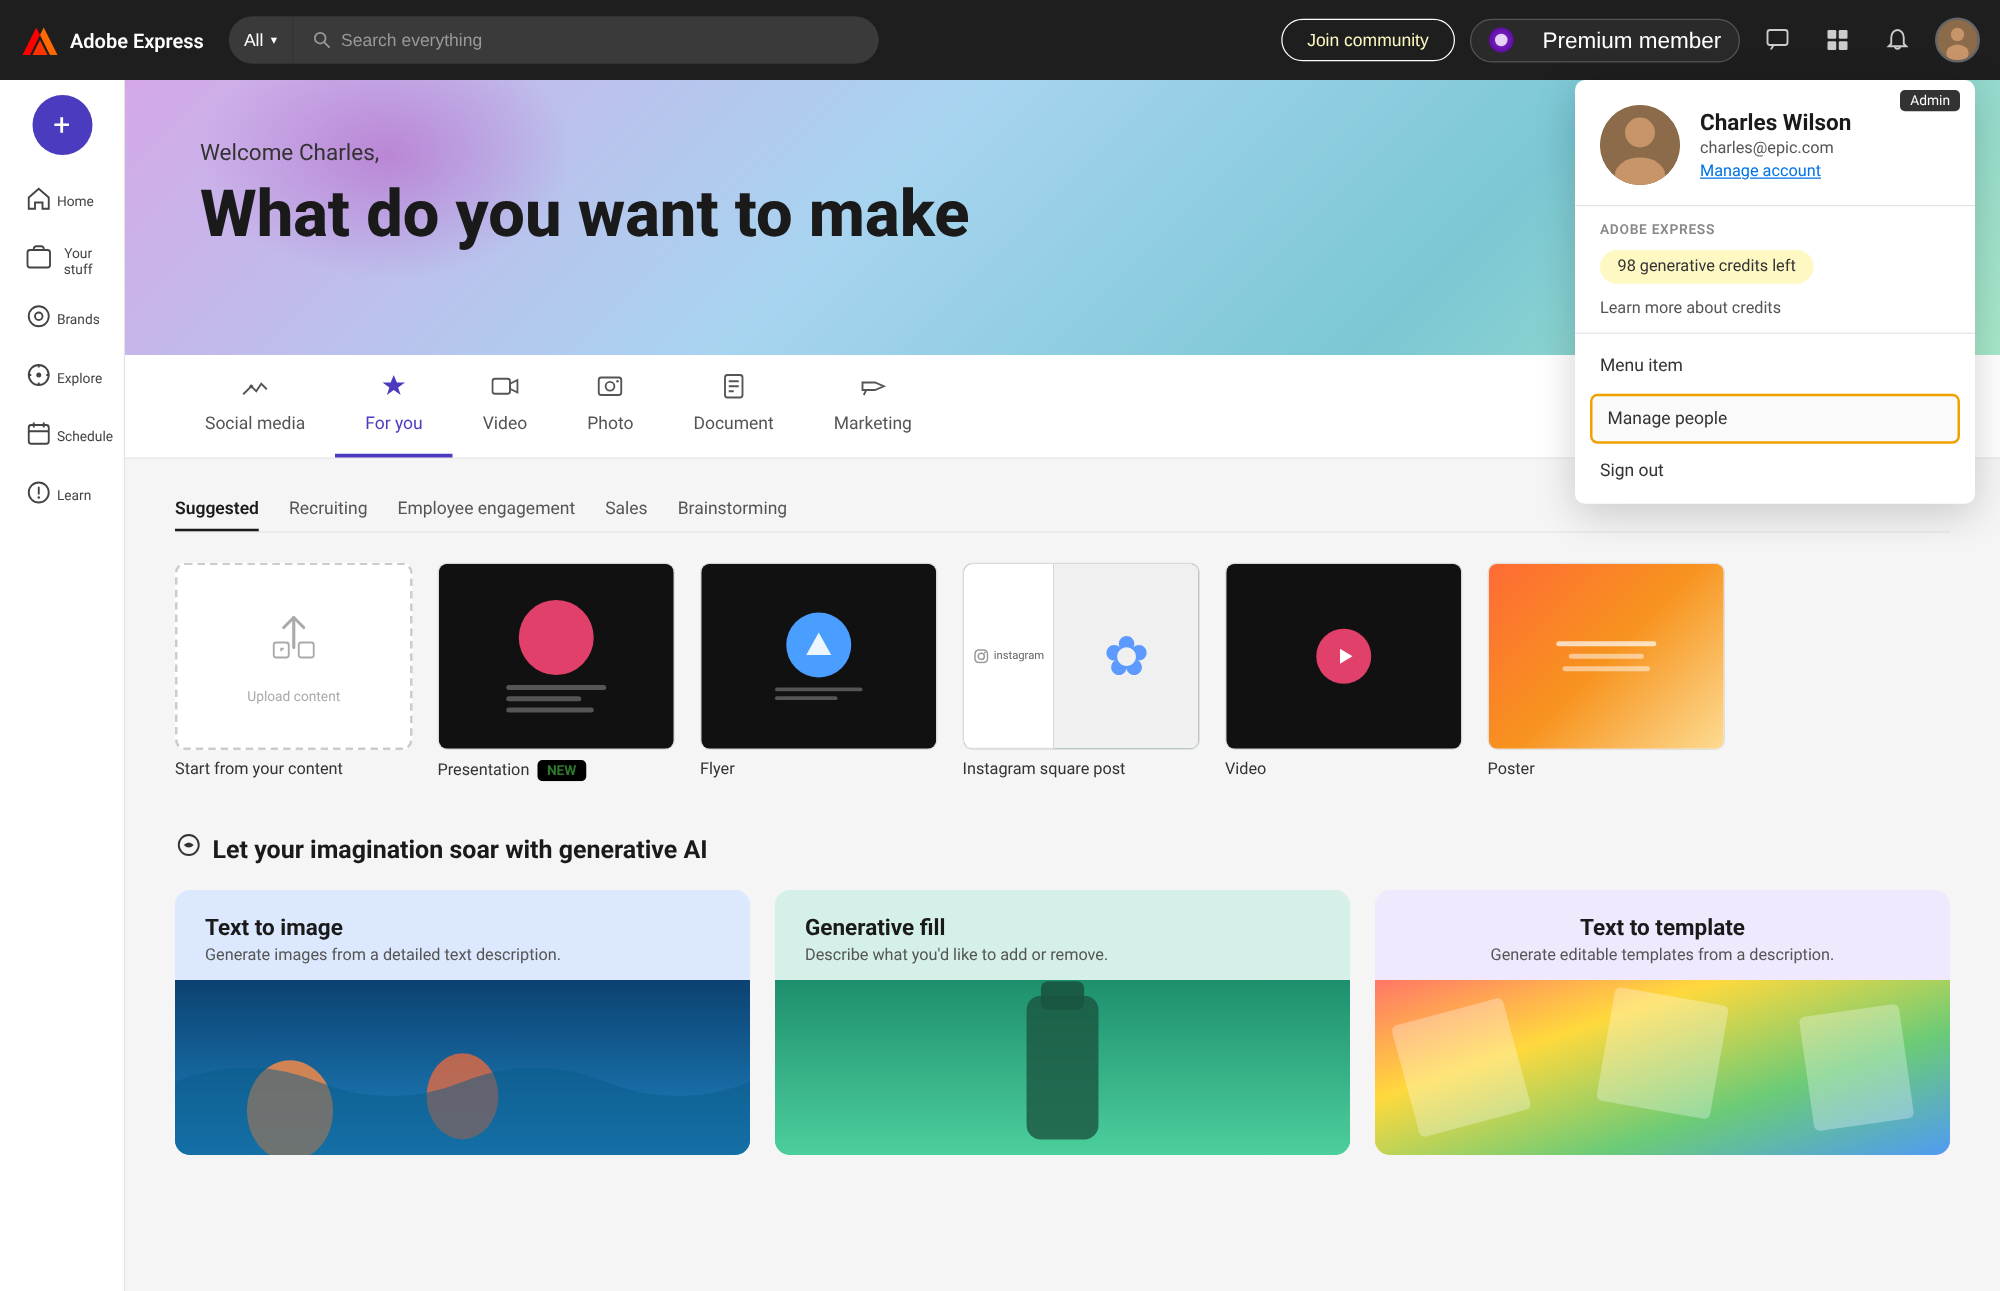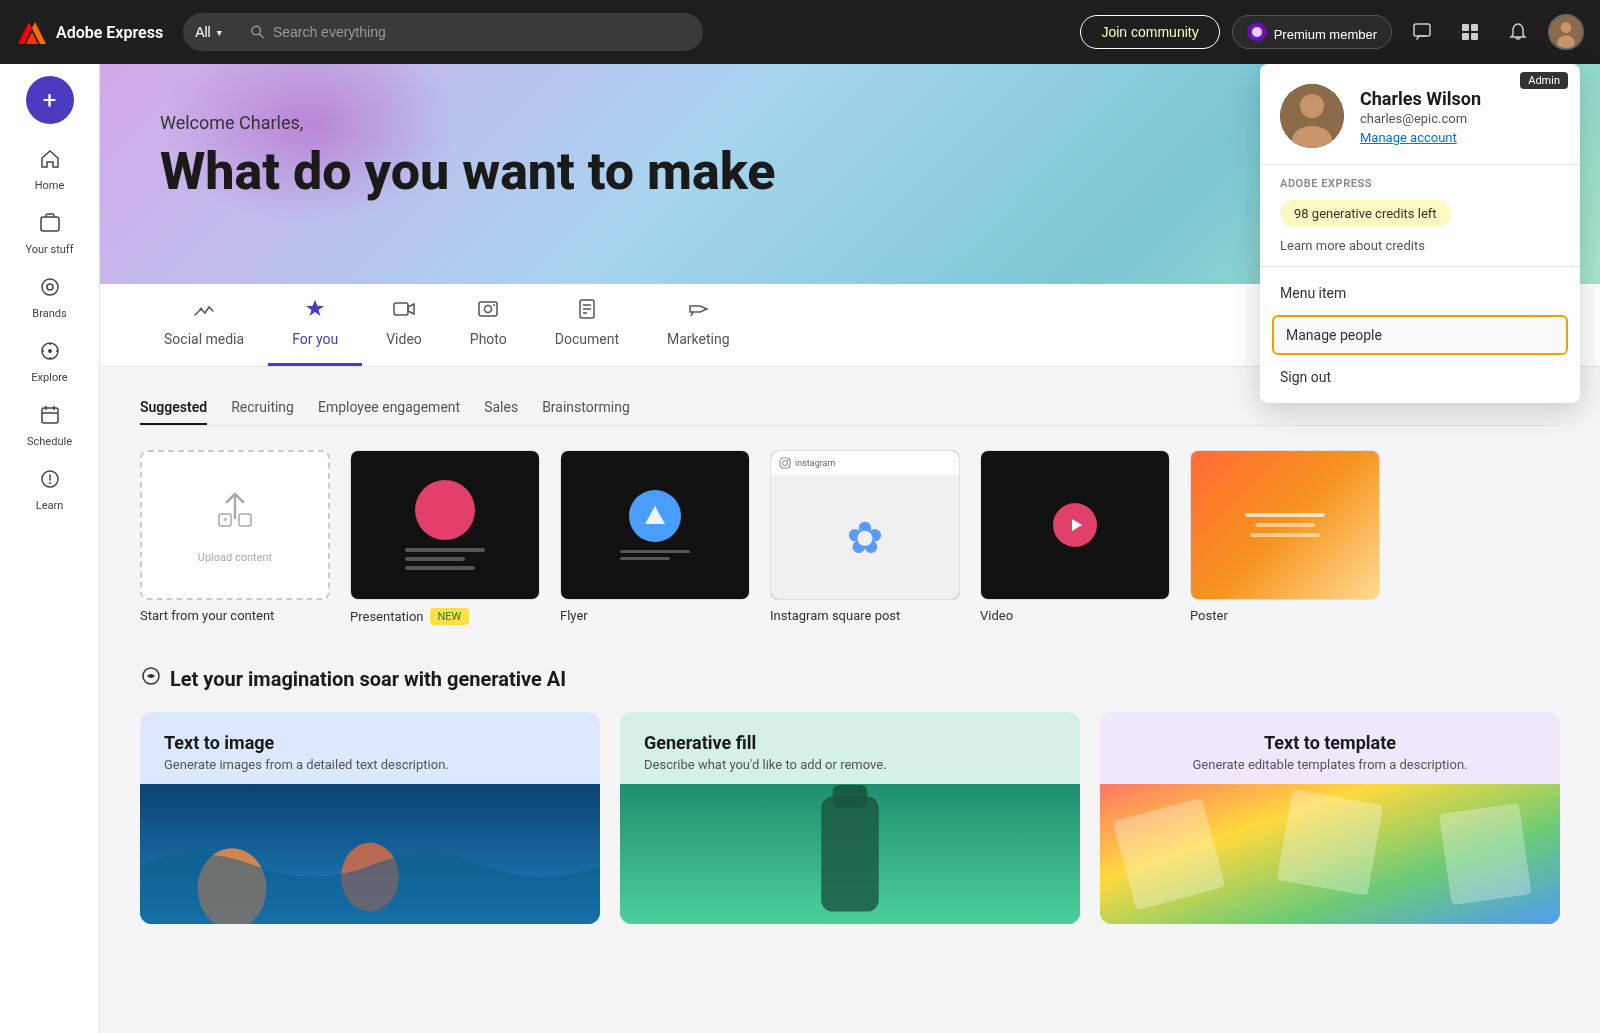--- a/index.html
+++ b/index.html
@@ -25,23 +25,23 @@
     }
     .search-input { background: none; border: none; outline: none; color: #ccc; font-size: 14px; width: 100%; }
     .search-input::placeholder { color: #999; }
     .nav-right { display: flex; align-items: center; gap: 12px; margin-left: auto; }
     .join-btn {
       background: transparent; border: 1.5px solid #fff; color: #fef9c3;
       padding: 8px 20px; border-radius: 20px; font-size: 14px; font-weight: 500;
       cursor: pointer; white-space: nowrap;
     }
     .premium-btn {
-      display: flex; align-items: flex-end; gap: 7px; background: #2a2a2a;
+      display: flex; align-items: center; gap: 23px; background: #2a2a2a;
       border: 1px solid #555; color: #fff; padding: 6px 14px; border-radius: 20px;
-      font-size: 13px; cursor: pointer;
+      font-size: 18px; cursor: pointer;
     }
     .premium-icon { width: 20px; height: 20px; background: radial-gradient(circle, #8a2be2, #4b0082); border-radius: 50%; display: flex; align-items: center; justify-content: center; }
     .nav-icon-btn {
       background: none; border: none; color: #ccc; cursor: pointer;
       width: 36px; height: 36px; display: flex; align-items: center; justify-content: center;
       border-radius: 50%; font-size: 18px;
     }
     .avatar-btn {
       width: 36px; height: 36px; border-radius: 50%; overflow: hidden;
       cursor: pointer; border: 2px solid #666; background: #8B6B4A;
@@ -54,21 +54,21 @@
       width: 100px; background: #fff; display: flex; flex-direction: column;
       align-items: center; padding: 12px 0; gap: 4px; border-right: 1px solid #e5e5e5;
       flex-shrink: 0;
     }
     .sidebar-create {
       width: 48px; height: 48px; background: #4a3bbf; border-radius: 50%;
       display: flex; align-items: center; justify-content: center;
       cursor: pointer; margin-bottom: 12px; color: #fff; font-size: 24px;
     }
     .sidebar-item {
-      display: flex; flex-direction: column; align-items: center; gap: 4px;
+      display: flex; flex-direction: row; align-items: center; gap: 4px;
       padding: 8px 12px; border-radius: 8px; cursor: pointer; width: 84px;
     }
     .sidebar-item .s-icon { font-size: 20px; color: #444; }
     .sidebar-item .s-label { font-size: 11px; color: #444; text-align: center; }
 
     
     .main { flex: 1; overflow-y: auto; background: #f5f5f5; position: relative; }
 
     
     .hero {
@@ -107,21 +107,21 @@
 
     
     .template-grid { display: flex; gap: 20px; flex-wrap: nowrap; overflow: hidden; }
     .template-card { display: flex; flex-direction: column; gap: 8px; cursor: pointer; flex-shrink: 0; }
     .template-thumb {
       width: 190px; height: 150px; border-radius: 8px; overflow: hidden;
       border: 1px solid #e0e0e0; background: #fff; display: flex; align-items: center; justify-content: center;
     }
     .template-label { font-size: 13px; color: #333; display: flex; align-items: center; gap: 6px; }
     .new-badge {
-      background: #fde047; color: #2d7a2d; font-size: 11px; font-weight: 400;
+      background: #000000; color: #2d7a2d; font-size: 11px; font-weight: 700;
       padding: 2px 8px; border-radius: 4px;
     }
 
     
     .dashed-thumb {
       border: 2px dashed #ccc !important; display: flex; flex-direction: column;
       align-items: center; justify-content: center; color: #999; gap: 8px;
     }
 
     
@@ -178,21 +178,21 @@
       padding: 10px 12px; cursor: pointer;
     }
 
     
     .pres-thumb { background: #111; width: 100%; height: 100%; display: flex; flex-direction: column; align-items: center; justify-content: center; gap: 8px; }
     .pres-circle { width: 60px; height: 60px; background: #e0406a; border-radius: 50%; }
     .pres-lines { display: flex; flex-direction: column; gap: 5px; }
     .pres-line { height: 4px; background: #555; border-radius: 2px; }
 
     
-    .insta-thumb { background: #14532d; width: 100%; height: 100%; display: flex; flex-direction: column; text-align: center; }
+    .insta-thumb { background: #14532d; width: 100%; height: 100%; display: flex; flex-direction: row; text-align: center; }
     .insta-header-bar { background: #fff; padding: 6px 8px; display: flex; align-items: center; gap: 4px; font-size: 10px; color: #333; border-bottom: 1px solid #eee; }
     .insta-img-area { flex: 1; background: #f0f0f0; display: flex; align-items: center; justify-content: center; }
 
     
     .video-thumb { background: #111; width: 100%; height: 100%; display: flex; align-items: center; justify-content: center; }
     .play-btn { width: 44px; height: 44px; background: #e0406a; border-radius: 50%; display: flex; align-items: center; justify-content: center; }
 
     
     .upload-icon { font-size: 36px; color: #aaa; }
     .upload-text { font-size: 11px; color: #aaa; text-align: center; }

